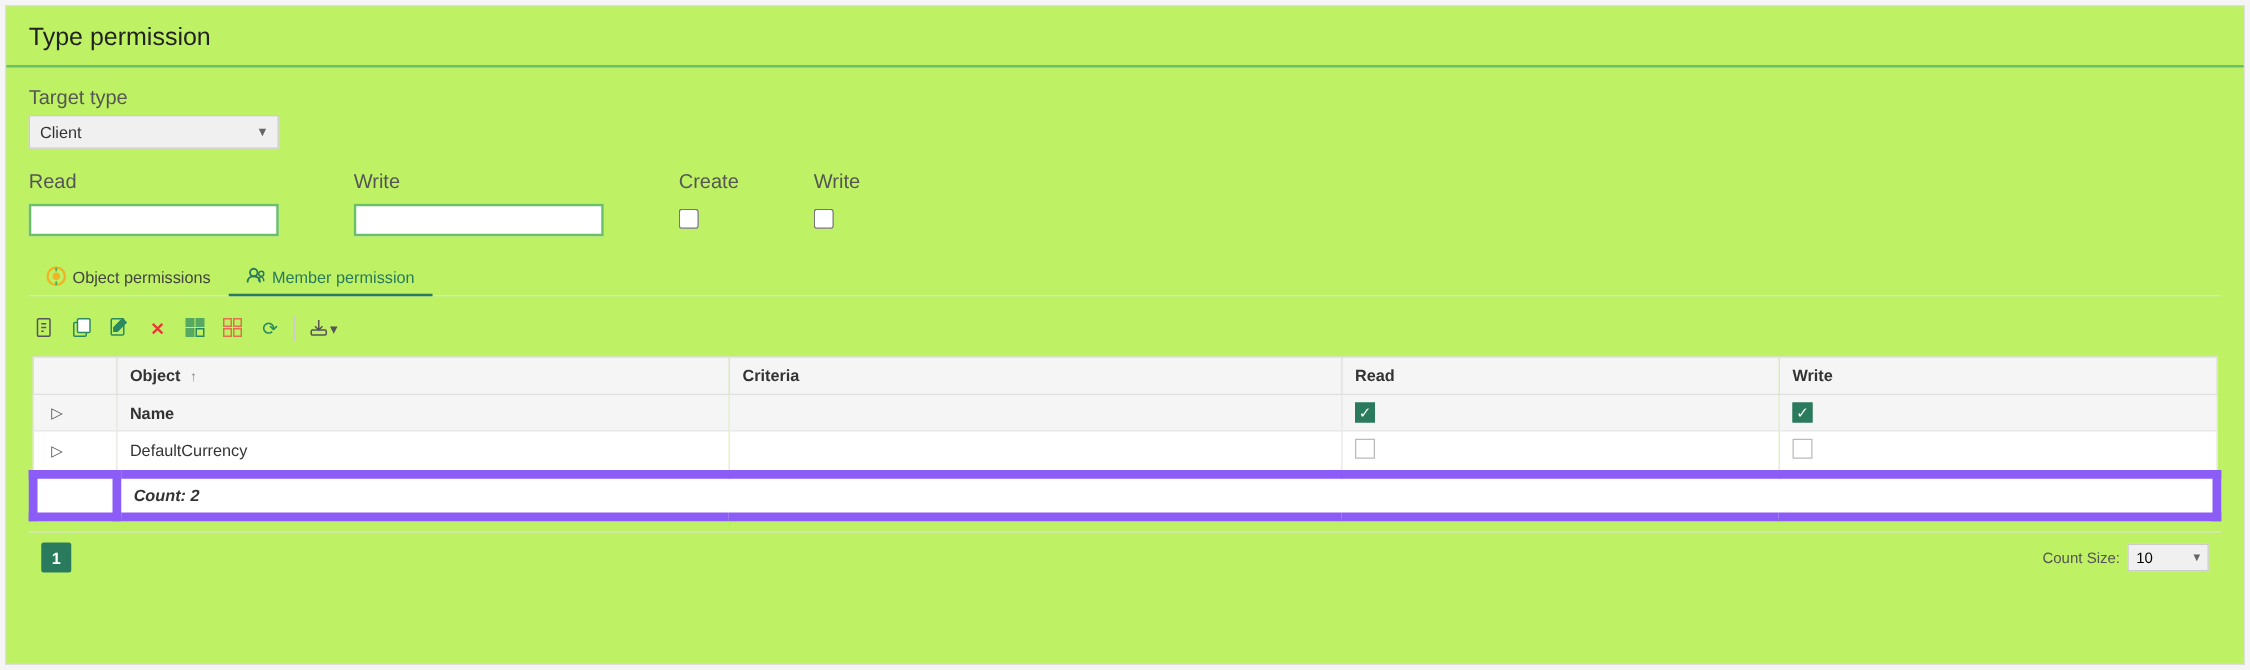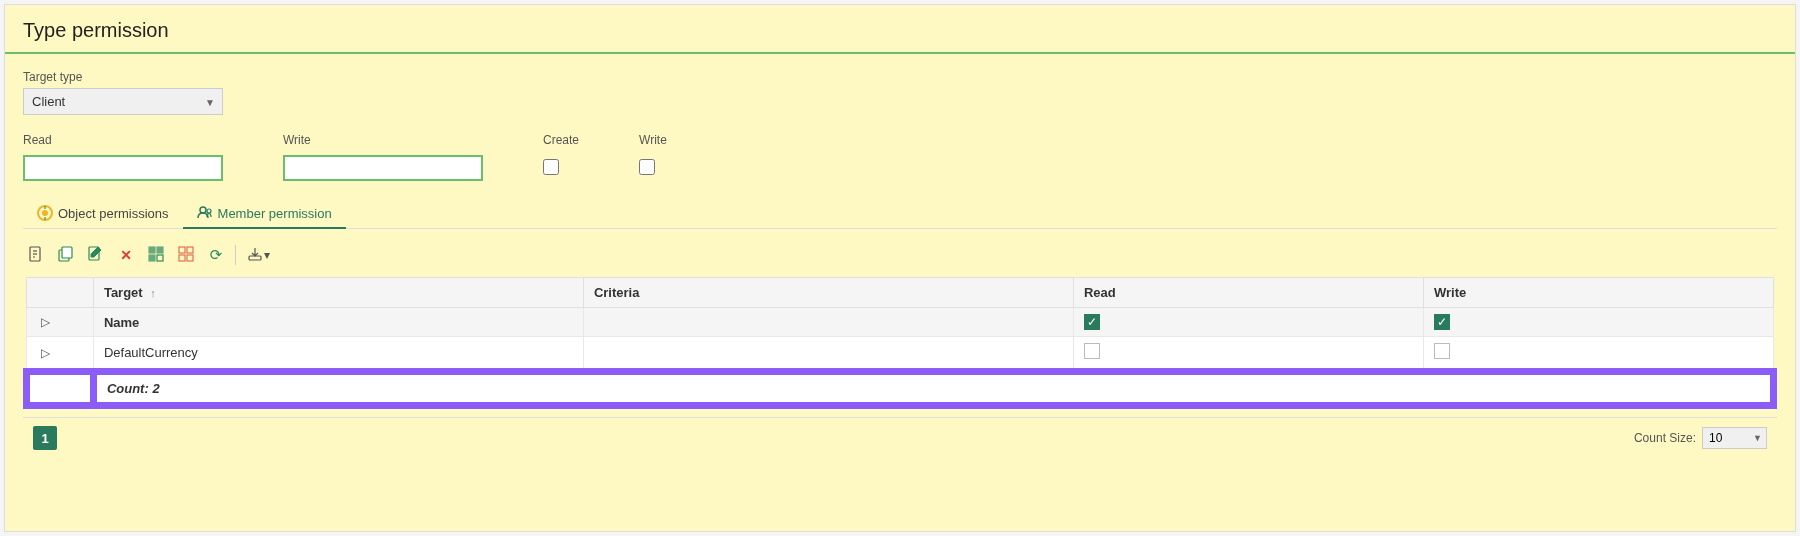--- a/index.html
+++ b/index.html
@@ -3,38 +3,38 @@
   <meta charset="utf-8">
   <style>
     * { box-sizing: border-box; margin: 0; padding: 0; }
     body {
       font-family: 'Segoe UI', Arial, sans-serif;
       font-size: 13px;
       background: #f5f5f5;
       color: #333;
     }
     .page-container {
-      background: #fef9c3;
+      background: #bef264;
       border: 1px solid #ddd;
       margin: 4px;
       padding: 0;
       min-height: 528px;
     }
     .page-title {
       font-size: 20px;
       font-weight: 400;
       padding: 14px 18px 10px 18px;
       color: #222;
       border-bottom: 2px solid #6abf69;
     }
     .content-area {
       padding: 16px 18px;
     }
     .field-label {
-      font-size: 12px;
+      font-size: 16px;
       color: #555;
       margin-bottom: 4px;
     }
     .target-type-section {
       margin-bottom: 18px;
     }
     .select-wrapper {
       position: relative;
       display: inline-block;
       width: 200px;
@@ -387,21 +387,21 @@
         </span>
         <span style="font-size:12px;">▾</span>
       </button>
     </div>
 
     <table class="data-table">
       <thead>
         <tr>
           <th class="col-expand"></th>
           <th class="col-members">
-            <span>Target</span>
+            <span>Object</span>
             <span class="sort-arrow">↑</span>
           </th>
           <th class="col-criteria">
             <span>Criteria</span>
           </th>
           <th class="col-read">
             <span>Read</span>
           </th>
           <th class="col-write">
             <span>Write</span>

